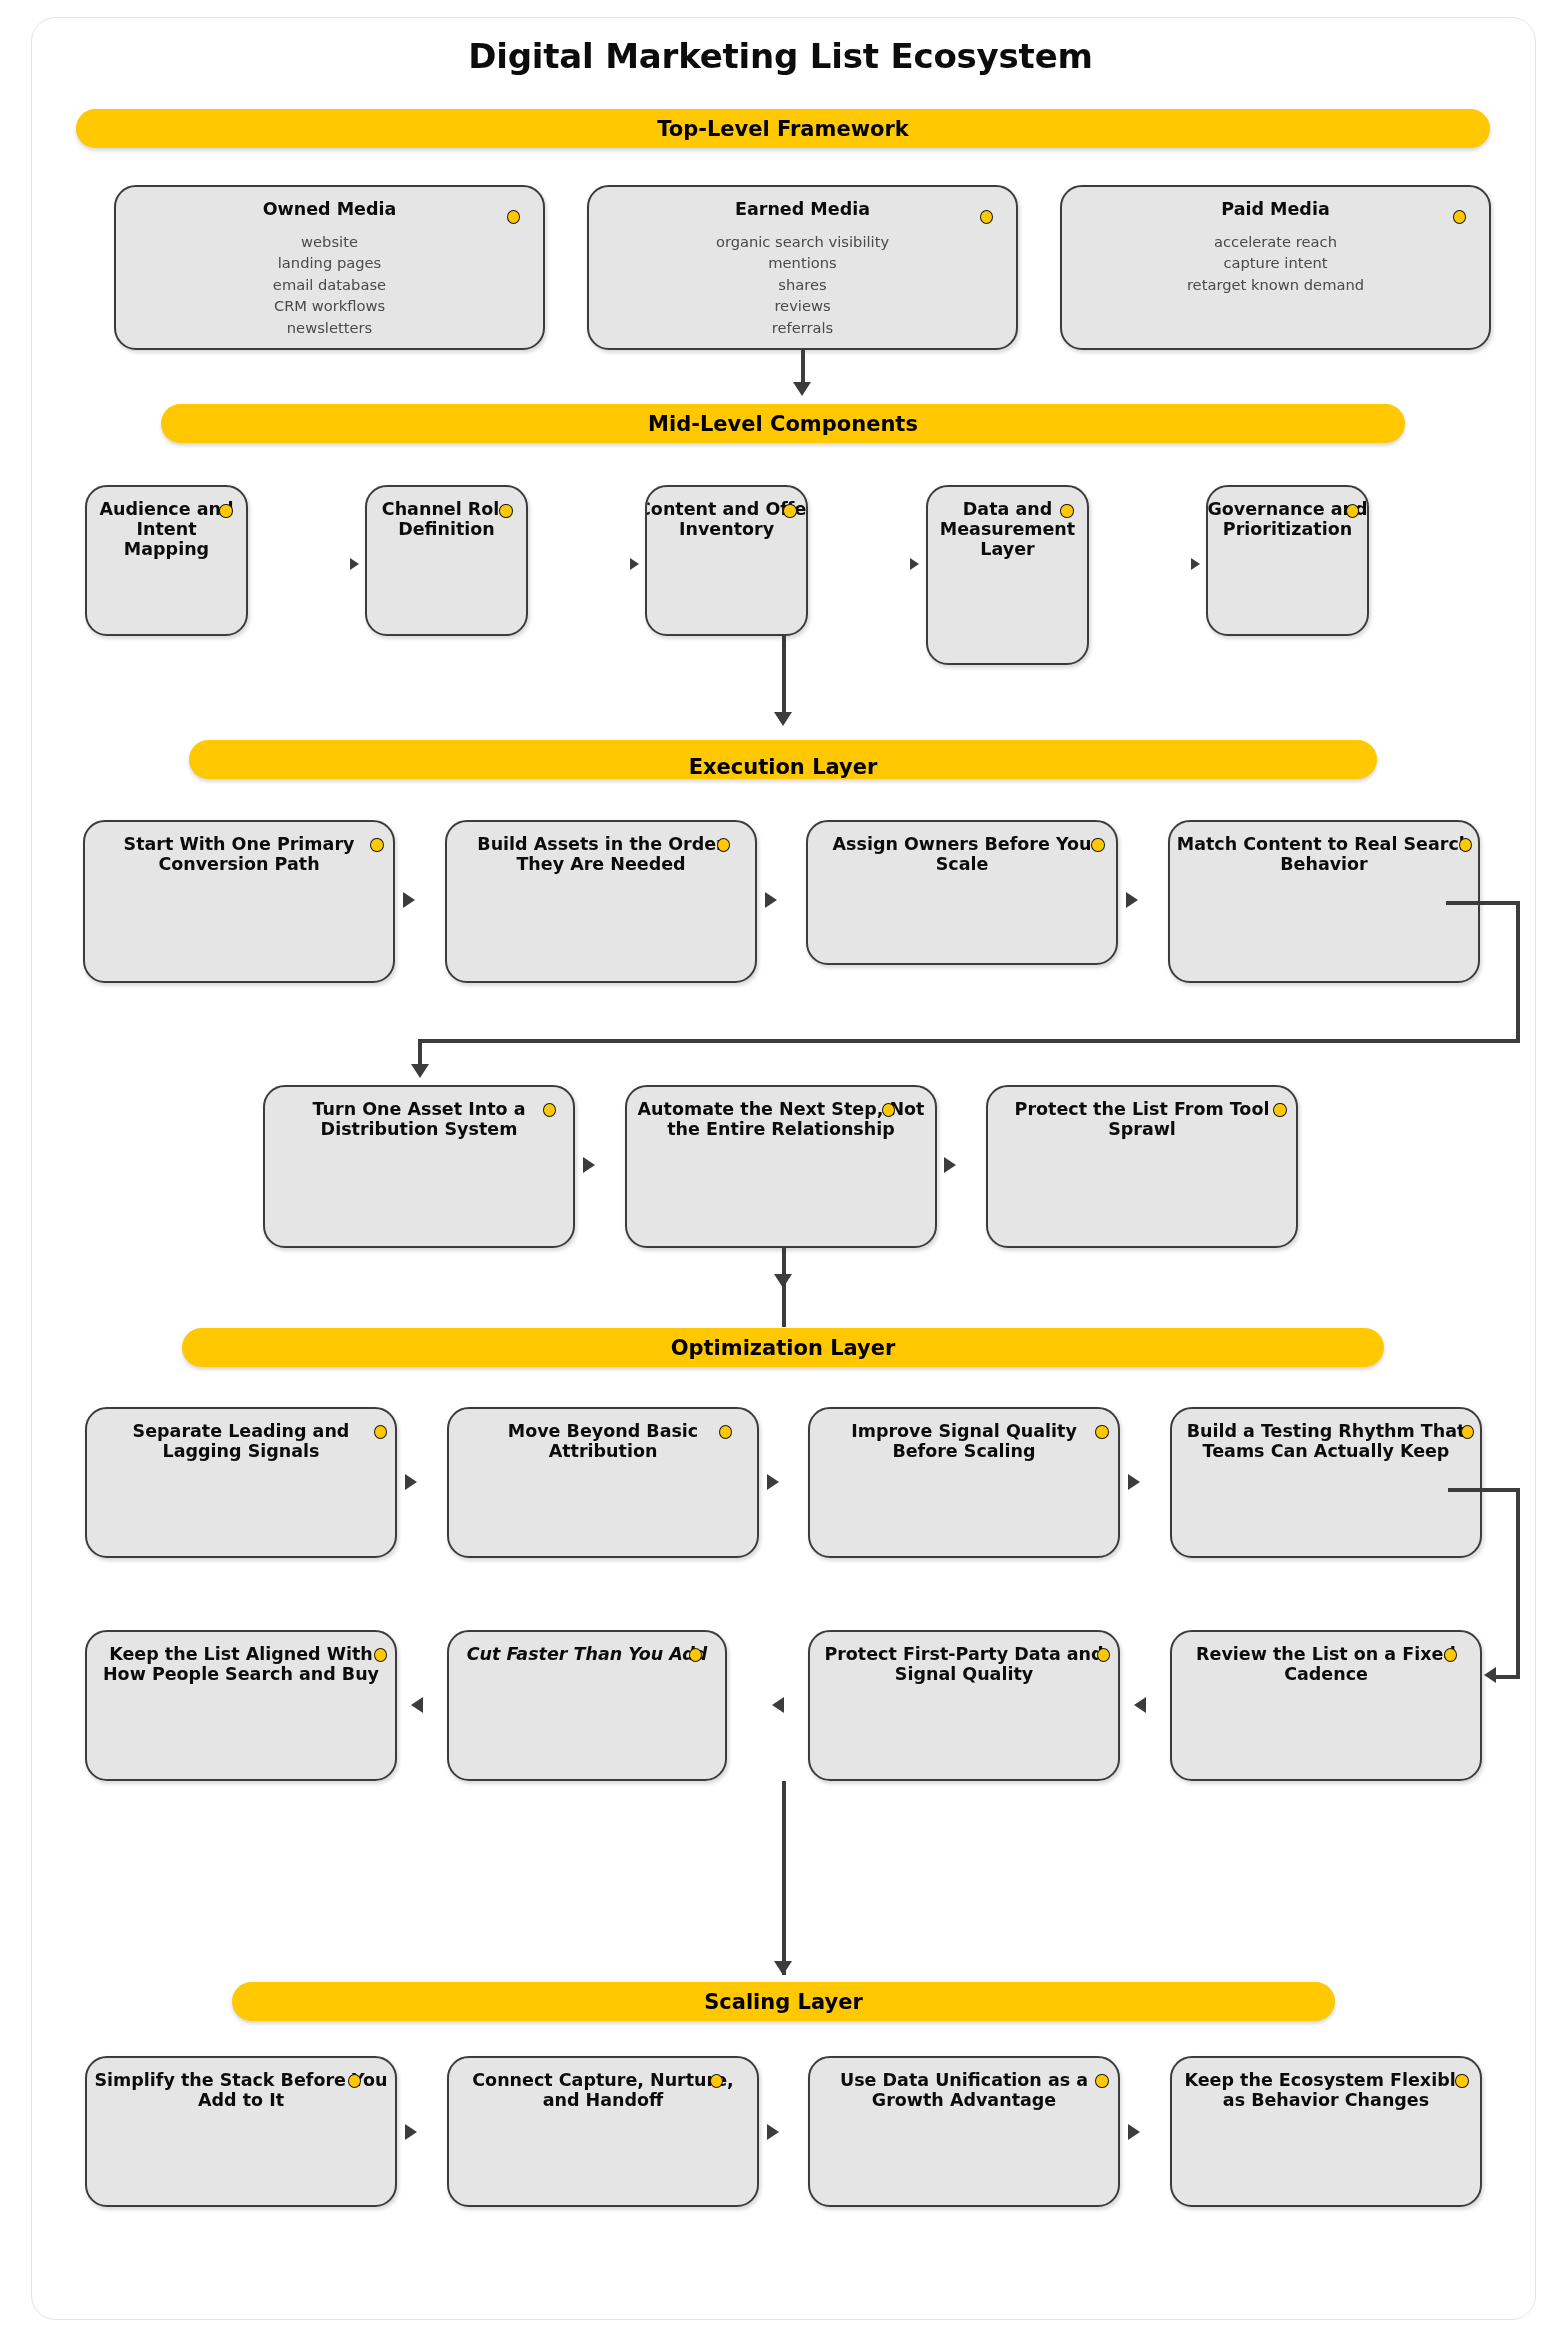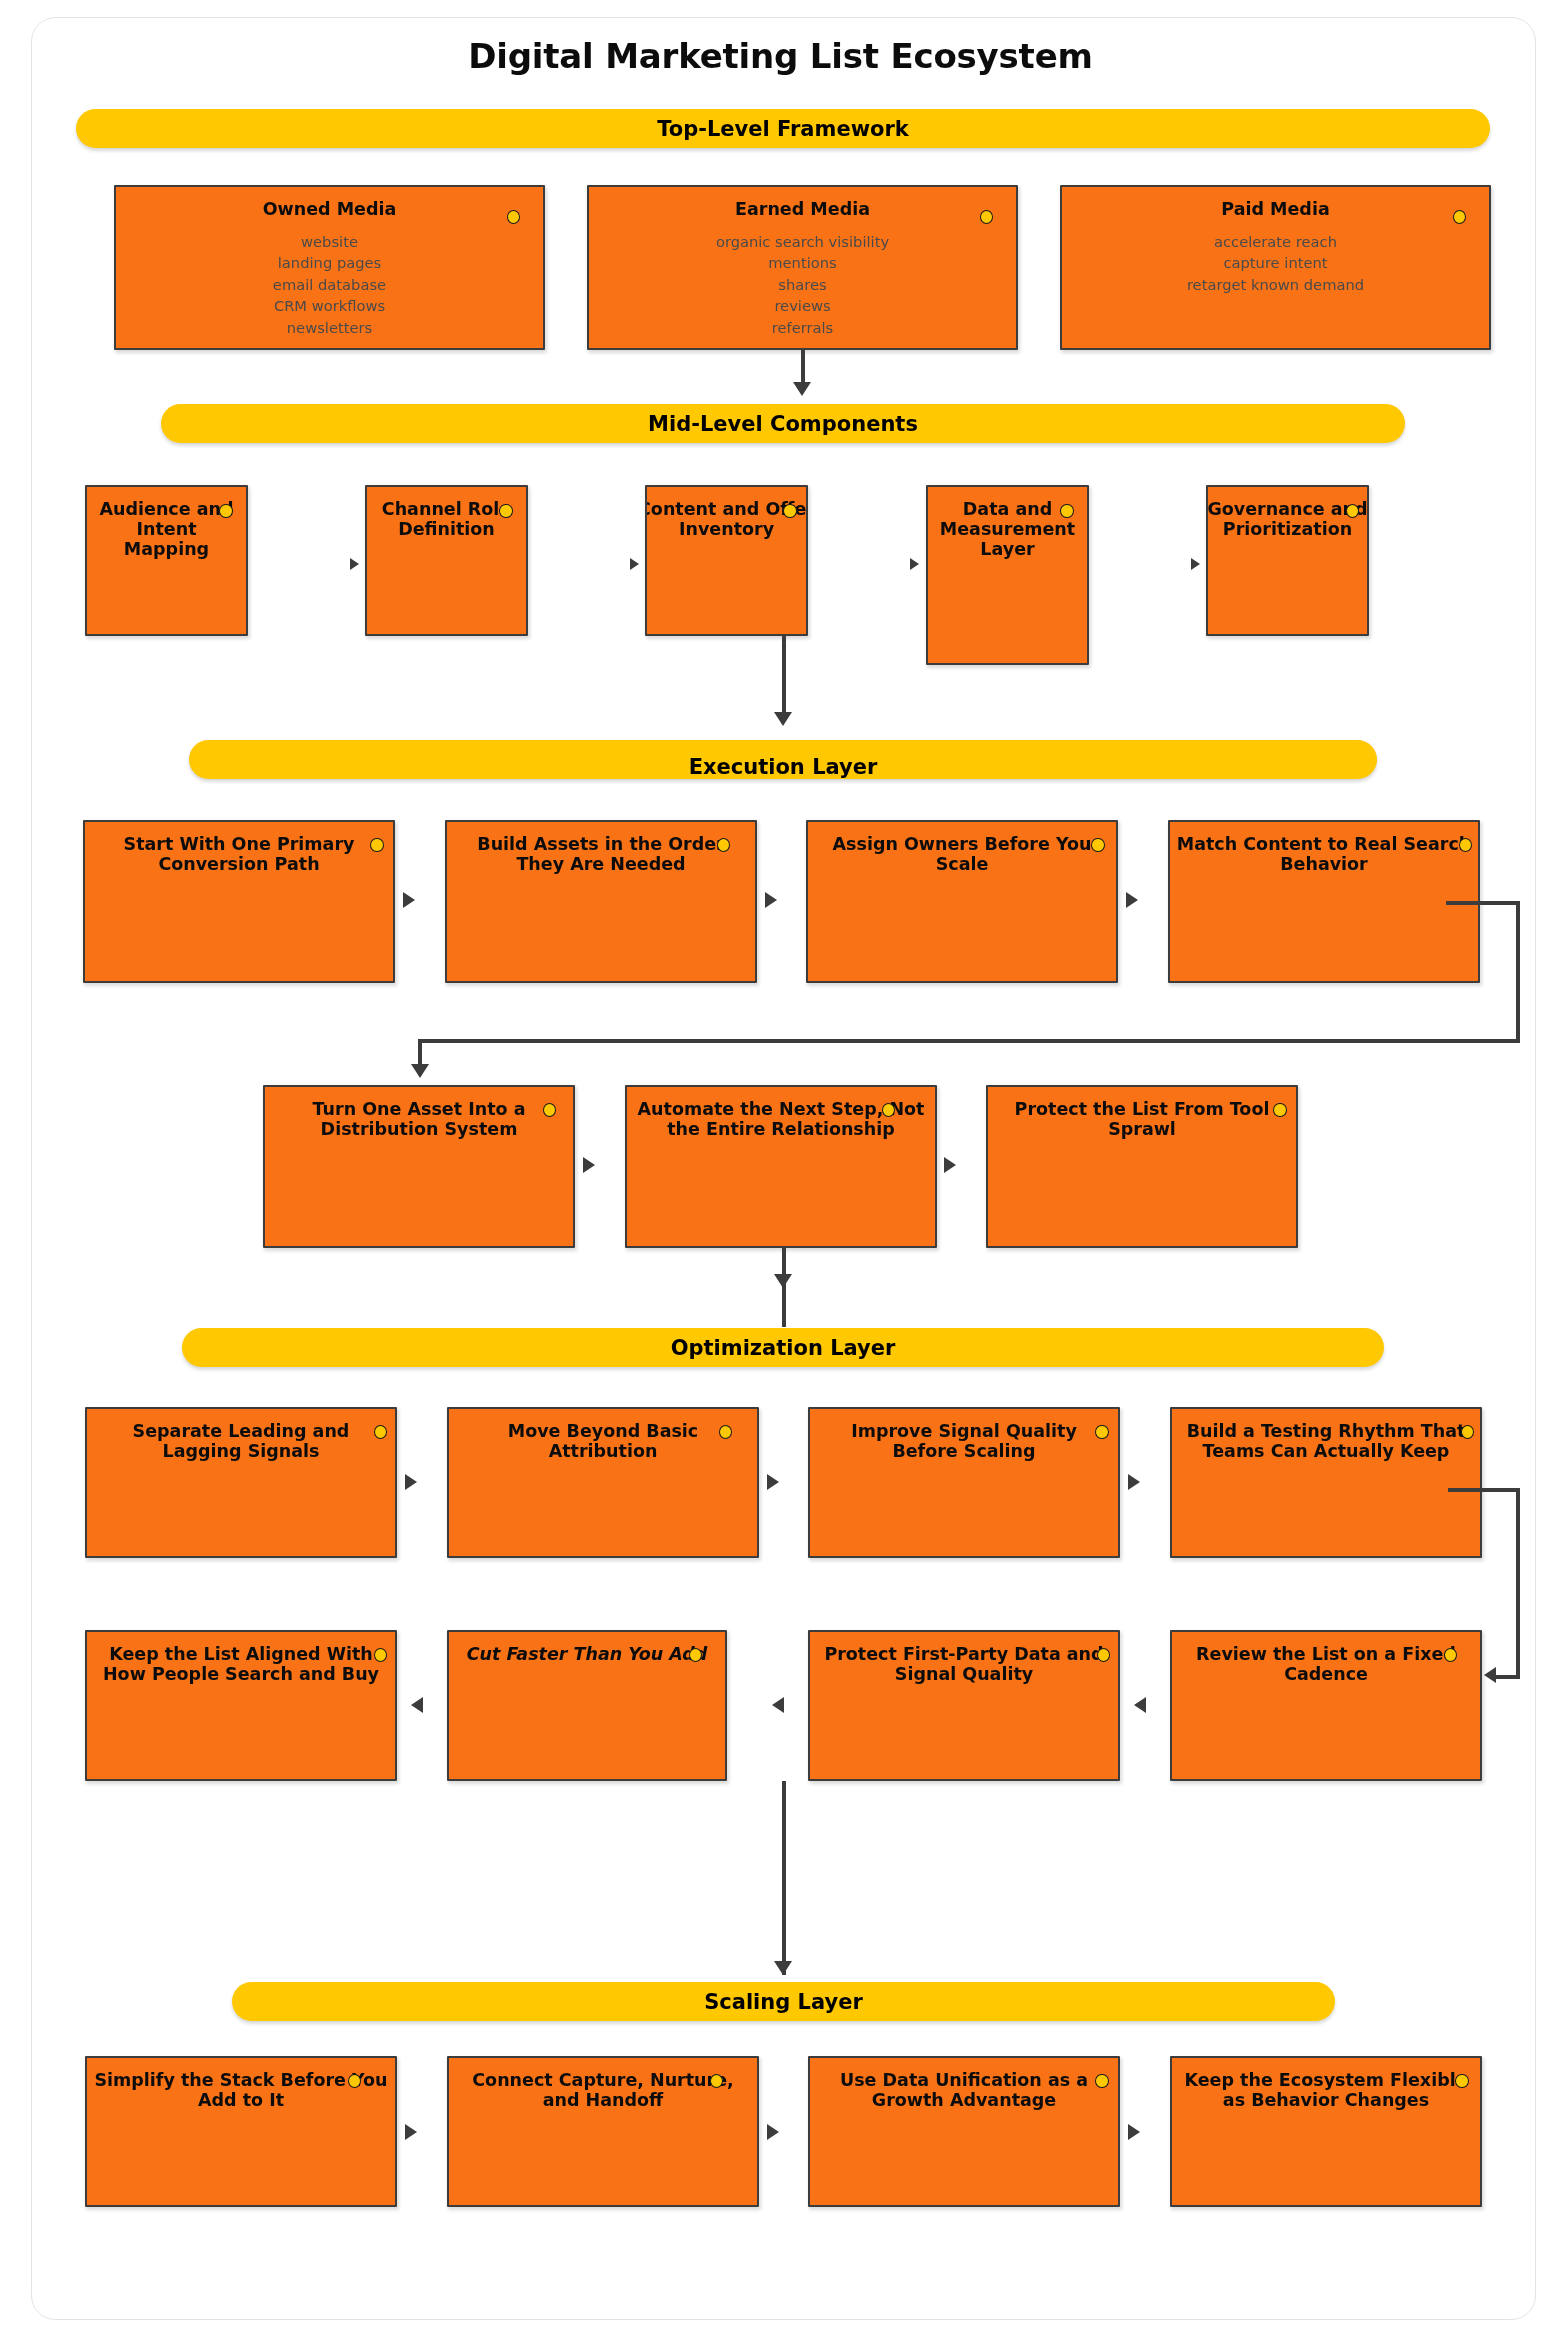--- a/index.html
+++ b/index.html
@@ -53,23 +53,23 @@
     box-shadow: 0 2.8px 3.8px rgba(0,0,0,0.16);
   }
   .banner span {
     font-size: 21px;
     font-weight: bold;
     color: #000000;
   }
   .node {
     position: absolute;
     box-sizing: border-box;
-    background: #f97316;
+    background: #e5e5e5;
     border: 2.3px solid #3c3c3c;
-    border-radius: 1px;
+    border-radius: 22px;
     box-shadow: 1.9px 2.8px 3.8px rgba(0,0,0,0.14);
     overflow: hidden;
   }
   .node .node-title {
     position: absolute;
     left: 5.7px;
     right: 5.7px;
     top: 13.2px;
     text-align: center;
     font-size: 17.5px;
@@ -219,21 +219,21 @@
     <div class="dot" style="right:9.5px; top:16px;"></div>
   </div>
   <div class="arrow-r" style="left:403px; top:892px;"></div>
 
   <div class="node wrap2" style="left:445px; top:820px; width:312px; height:163px;">
     <div class="node-title">Build Assets in the Order They Are Needed</div>
     <div class="dot" style="right:24.6px; top:16px;"></div>
   </div>
   <div class="arrow-r" style="left:765px; top:892px;"></div>
 
-  <div class="node wrap2" style="left:806px; top:820px; width:312px; height:163px;">
+  <div class="node wrap2" style="left:806px; top:820px; width:312px; height:145px;">
     <div class="node-title">Assign Owners Before You Scale</div>
     <div class="dot" style="right:11.4px; top:16px;"></div>
   </div>
   <div class="arrow-r" style="left:1126px; top:892px;"></div>
 
   <div class="node wrap2" style="left:1168px; top:820px; width:312px; height:163px;">
     <div class="node-title" style="left:-5.7px; right:-5.7px;">Match Content to Real Search Behavior</div>
     <div class="dot" style="right:5.7px; top:16px;"></div>
   </div>
 

